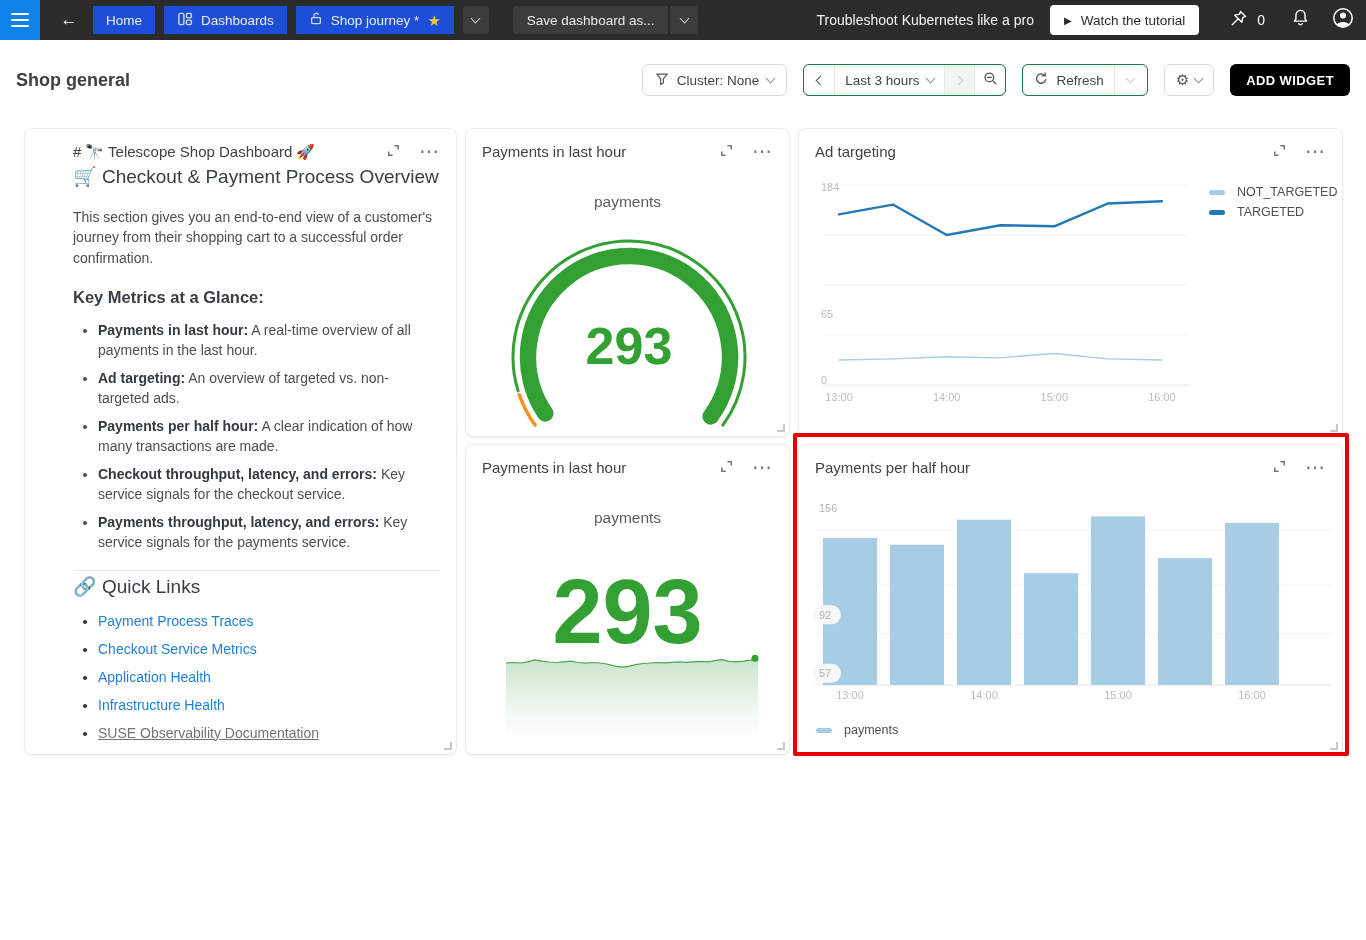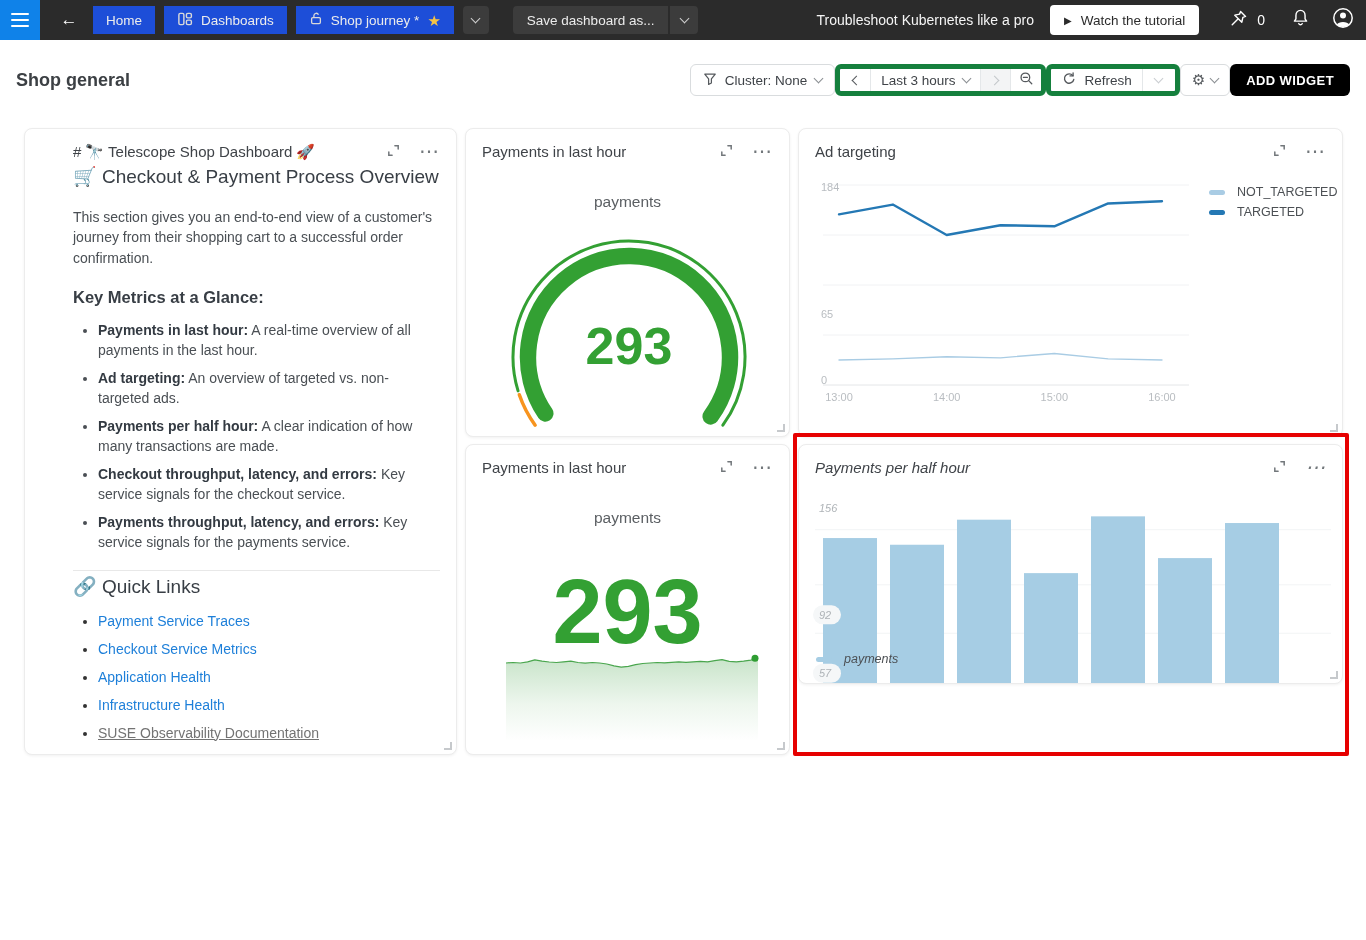--- a/index.html
+++ b/index.html
@@ -30,44 +30,44 @@
 
   
   .cv { display:inline-block; width:7px; height:7px; border-right:1.6px solid currentColor; border-bottom:1.6px solid currentColor; }
   .cv.down { transform:rotate(45deg); margin-top:-3px; }
   .cv.left { transform:rotate(135deg); margin-left:2px; }
   .cv.right { transform:rotate(-45deg); margin-right:2px; }
 
   
   .toolbar { position:absolute; top:40px; left:0; width:1366px; height:72px; display:flex; align-items:center; padding:8px 16px 0; background:#fff; }
   .page-title { font-size:18px; font-weight:bold; color:#3c4044;text-align:right; }
-  .controls { margin-left:auto; display:flex; align-items:flex-end; gap:0;border-radius:13px; }
+  .controls { margin-left:auto; display:flex; align-items:flex-end; gap:16px;border-radius:13px; }
   .btn { height:32px; background:#fff; border:1px solid #d9dcde; border-radius:6px; display:inline-flex; align-items:center; gap:8px; padding:0 12px; font-size:13.5px; color:#3f4348; cursor:pointer; }
-  .seg-group { height:32px; display:inline-flex; align-items:stretch; border:5px solid #15803d; border-radius:6px; overflow:hidden; background:#6d28d9; }
+  .seg-group { height:32px; display:inline-flex; align-items:stretch; border:1px solid #15803d; border-radius:6px; overflow:hidden; background:#6d28d9; }
   .seg { display:inline-flex; align-items:center; gap:8px; padding:0 10px; font-size:13.5px; color:#3f4348; cursor:pointer; background:#fff; }
   .seg + .seg { border-left:1px solid #e4e7e9; }
   .seg.icon-only { width:31px; justify-content:center; padding:0; }
   .seg.disabled { background:#f3f4f5; color:#c3c7ca; cursor:default; }
   .add-widget { height:32px; background:#000000; border:none; border-radius:6px; color:#fff; font-size:13px; font-weight:bold; letter-spacing:.4px; padding:0 16px; display:inline-flex; align-items:center; cursor:pointer; }
   .muted-chev { color:#c9ccd0; }
 
   
   .card { position:absolute; background:#fff; border:1px solid #ececec; border-radius:8px; box-shadow:0 1px 3px rgba(0,0,0,.06); overflow:hidden; }
   .card-head { display:flex; justify-content:space-between; align-items:flex-start; padding:14px 16px 0; }
   .card-title { font-size:15px; font-weight:500; color:#3f4348; }
   .card-actions { display:flex; align-items:center; gap:18px; color:#72777b; }
   .card-actions .dots { font-size:20px; line-height:10px; letter-spacing:1px; cursor:pointer; }
   .card-actions svg { cursor:pointer; }
   .resize-handle { position:absolute; right:4px; bottom:4px; width:8px; height:8px; border-right:2px solid #c6c9cc; border-bottom:2px solid #c6c9cc; cursor:nwse-resize; }
 
   #card-markdown  { left:24px;  top:128px; width:433px; height:627px;padding-left:32px; }
   #card-gauge     { left:465px; top:128px; width:325px; height:309px; }
   #card-adtarget  { left:798px; top:128px; width:545px; height:309px; }
   #card-bignum    { left:465px; top:444px; width:325px; height:311px; }
-  #card-bar       { left:798px; top:444px; width:545px; height:240px;font-style:italic; }
+  #card-bar       { left:798px; top:444px; width:545px; height:311px; }
 
   
   #highlight-box { position:absolute; left:793px; top:433px; width:556px; height:323px; border:4px solid #e60000; border-radius:2px; pointer-events:none; z-index:6; }
 
   
   .md-body { padding:0 16px; color:#4a4f54; }
   .md-h2 { margin-top:4px; font-size:19px; font-weight:normal; color:#383e45; }
   .md-p { margin-top:19px; font-size:14px; line-height:1.45; }
   .md-h3 { margin-top:20px; font-size:16.5px; font-weight:bold; color:#383e45; }
   .md-ul { margin-top:13px; padding-left:25px; list-style:disc; }
@@ -259,21 +259,21 @@
       <ul class="md-ul">
         <li><b>Payments in last hour:</b> <span>A real-time overview of all payments in the last hour.</span></li>
         <li><b>Ad targeting:</b> <span>An overview of targeted vs. non-targeted ads.</span></li>
         <li><b>Payments per half hour:</b> <span>A clear indication of how many transactions are made.</span></li>
         <li><b>Checkout throughput, latency, and errors:</b> <span>Key service signals for the checkout service.</span></li>
         <li><b>Payments throughput, latency, and errors:</b> <span>Key service signals for the payments service.</span></li>
       </ul>
       <hr class="md-hr">
       <div class="md-h2">🔗 Quick Links</div>
       <ul class="links-ul">
-        <li><a>Payment Service Traces</a></li>
+        <li><a>Payment Process Traces</a></li>
         <li><a>Checkout Service Metrics</a></li>
         <li><a>Application Health</a></li>
         <li><a>Infrastructure Health</a></li>
         <li><a class="plain">SUSE Observability Documentation</a></li>
       </ul>
     </div>
     <div class="resize-handle"></div>
   </div>
 
   <div class="card" id="card-gauge">

